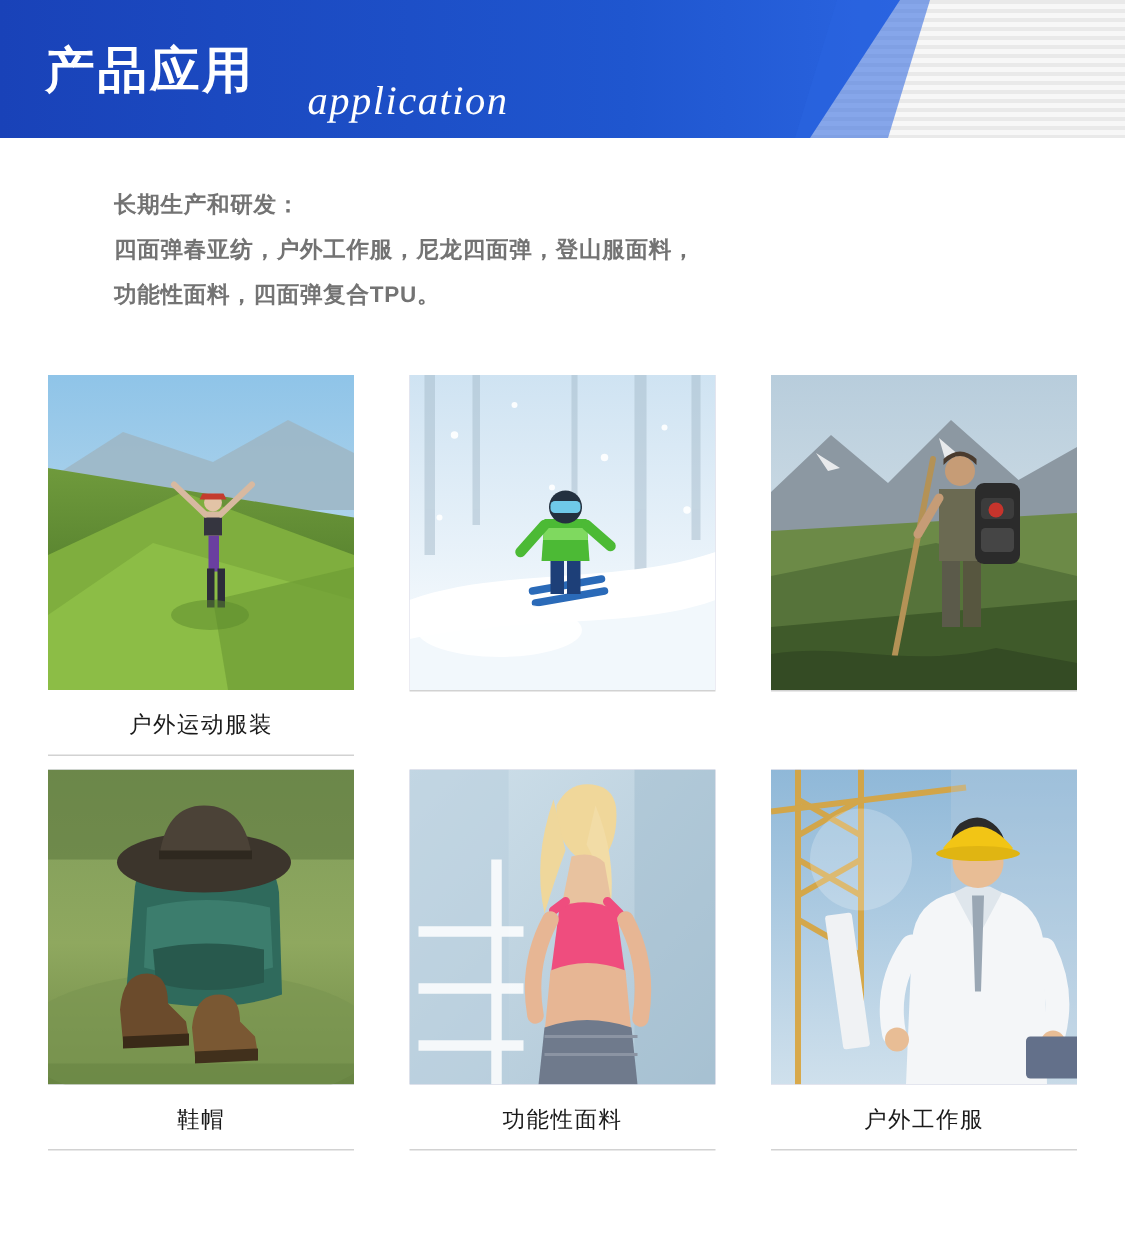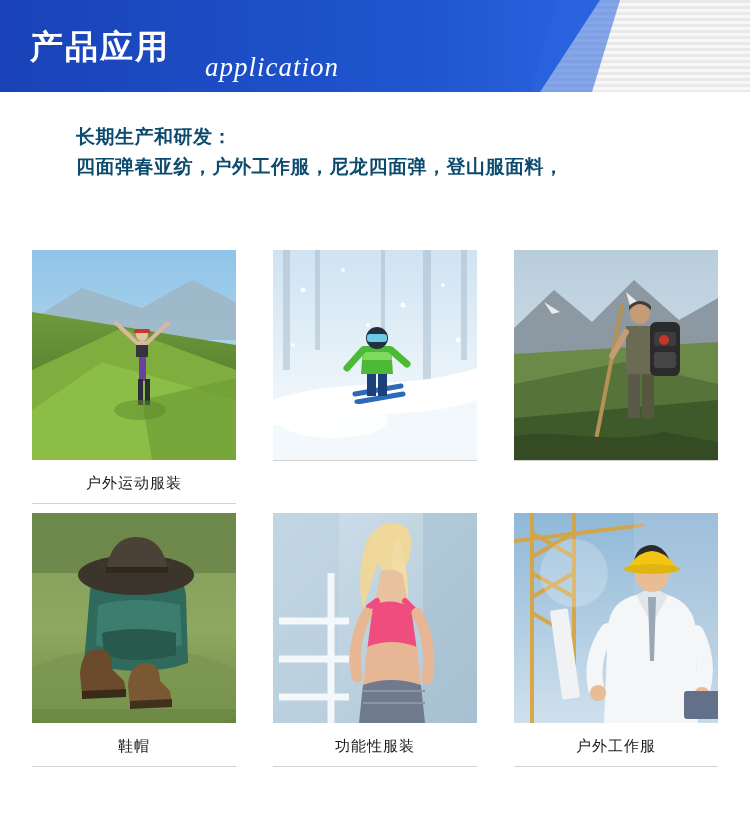--- a/index.html
+++ b/index.html
@@ -69,22 +69,22 @@
     font-size: 27px;
     color: #ffffff;
     letter-spacing: 1px;
   }
 
   
   .intro {
     position: absolute;
     left: 76px;
     top: 122px;
-    color: #0c4a6e;
-    font-size: 19px;
+    color: #737373;
+    font-size: 15px;
     font-weight: bold;
     line-height: 30px;
     letter-spacing: 0.5px;
   }
 
   
   .grid {
     position: absolute;
     left: 0;
     top: 250px;
@@ -133,20 +133,21 @@
   <div class="banner-grey"></div>
   <div class="banner-blue"></div>
   <div class="banner-blue-2"></div>
   <div class="banner-title">产品应用</div>
   <div class="banner-sub">application</div>
 </div>
 
 <div class="intro">
   <div>长期生产和研发：</div>
   <div>四面弹春亚纺，户外工作服，尼龙四面弹，登山服面料，</div>
+  <div>功能性面料，四面弹复合TPU。</div>
 </div>
 
 <div class="grid">
 
   <div class="row">
 
     <div class="cell">
       <div class="photo">
         <svg viewBox="0 0 204 210" preserveAspectRatio="none">
           <defs>
@@ -338,21 +339,21 @@
             <path d="M-8 92 Q10 84 30 94 L36 138 Q10 150 -14 138 Z" fill="#ef4d7e"></path>
             <path d="M-12 94 L-4 88 M32 96 L24 88" stroke="#ef4d7e" stroke-width="6" stroke-linecap="round"></path>
             <path d="M-14 134 Q10 124 36 134 L40 176 Q10 190 -18 176 Z" fill="#e7b694"></path>
             <path d="M-18 172 Q10 162 40 172 L44 210 L-22 210 Z" fill="#6f7a8c"></path>
             <path d="M-18 178 L44 178 M-18 190 L44 190" stroke="#8b94a3" stroke-width="2"></path>
             <path d="M36 100 Q52 130 46 166" stroke="#e7b694" stroke-width="11" stroke-linecap="round" fill="none"></path>
             <path d="M-14 100 Q-30 130 -24 164" stroke="#e7b694" stroke-width="11" stroke-linecap="round" fill="none"></path>
           </g>
         </svg>
       </div>
-      <div class="caption">功能性服装</div>
+      <div class="caption">功能性面料</div>
       <div class="rule"></div>
     </div>
 
     <div class="cell">
       <div class="photo">
         <svg viewBox="0 0 204 210" preserveAspectRatio="none">
           <defs>
             <linearGradient id="g6bg" x1="0" y1="0" x2="0" y2="1">
               <stop offset="0%" stop-color="#8fb8d8"></stop>
                 <stop offset="100%" stop-color="#cfe0ec"></stop>

